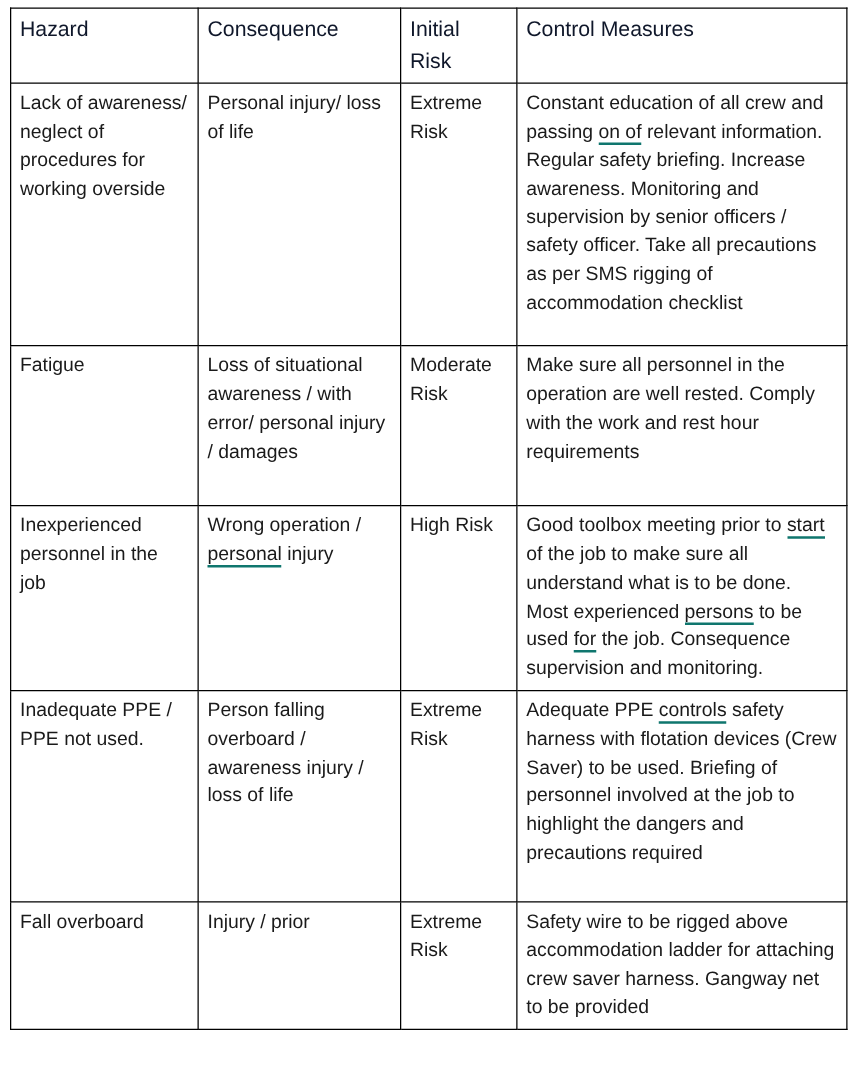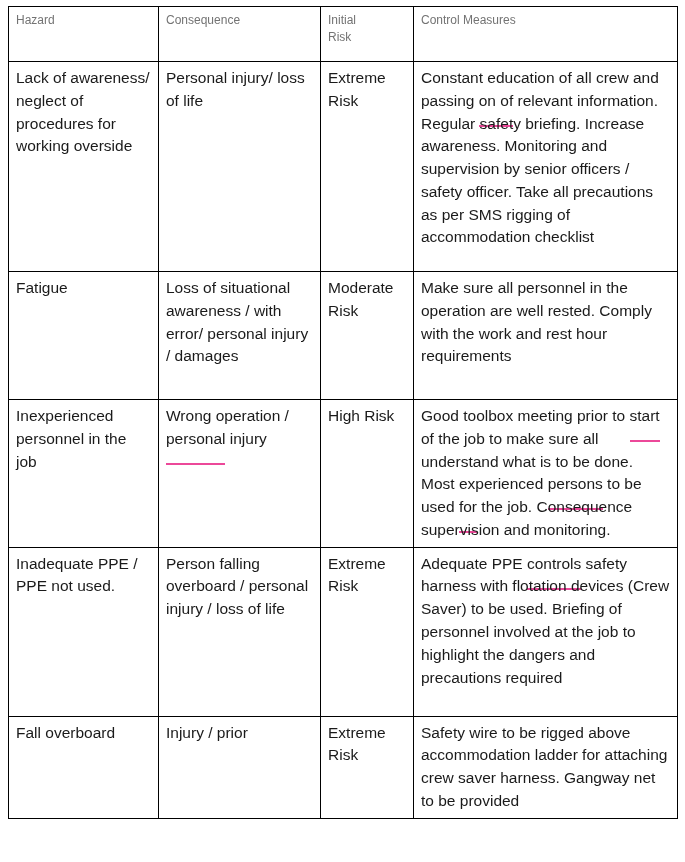--- a/index.html
+++ b/index.html
@@ -62,22 +62,22 @@
   table.risk-table th,
   table.risk-table td {
     border: 1px solid #000000;
     vertical-align: top;
     padding: 5px 7px 5px 7px;
     text-align: left;
     font-weight: normal;
   }
 
   thead th {
-    color: #737373;
-    font-size: 12px;
+    color: #0f172a;
+    font-size: 17px;
     line-height: 1.45;
     padding-top: 6px;
     padding-bottom: 6px;
   }
 
   
   tr.row-h1 td { height: 199px; }
   tr.row-h2 td { height: 117px; }
   tr.row-h3 td { height: 133px; }
   tr.row-h4 td { height: 158px; margin-top: 40px; }
@@ -86,22 +86,22 @@
   thead tr th { height: 44px; }
 
   .cell-text {
     display: block;
     white-space: pre-line;
     word-wrap: break-word;
   }
 
   
   .gm {
-    border-bottom: 2px solid #ec4899;
-    padding-bottom: 16px;
+    border-bottom: 2px solid #0f766e;
+    padding-bottom: 0px;
   }
 </style>
 </head>
 <body>
 
 <div id="page">
 
   <div class="title-sliver">
     <span class="glyphs">risk assessment</span>
   </div>
@@ -177,21 +177,21 @@
         <td>
           <span class="cell-text"><span>Good toolbox meeting prior to </span><span class="gm">start</span><span> of the job to make sure all understand what is to be done. Most experienced </span><span class="gm">persons</span><span> to be used </span><span class="gm">for</span><span> the job. Consequence supervision and monitoring.</span></span>
         </td>
       </tr>
 
       <tr class="row-h4">
         <td>
           <span class="cell-text">Inadequate PPE / PPE not used.</span>
         </td>
         <td>
-          <span class="cell-text">Person falling overboard / personal injury / loss of life</span>
+          <span class="cell-text">Person falling overboard / awareness injury / loss of life</span>
         </td>
         <td>
           <span class="cell-text">Extreme Risk</span>
         </td>
         <td>
           <span class="cell-text"><span>Adequate PPE </span><span class="gm">controls</span><span> safety harness with flotation devices (Crew Saver) to be used. Briefing of personnel involved at the job to highlight the dangers and precautions required</span></span>
         </td>
       </tr>
 
 

